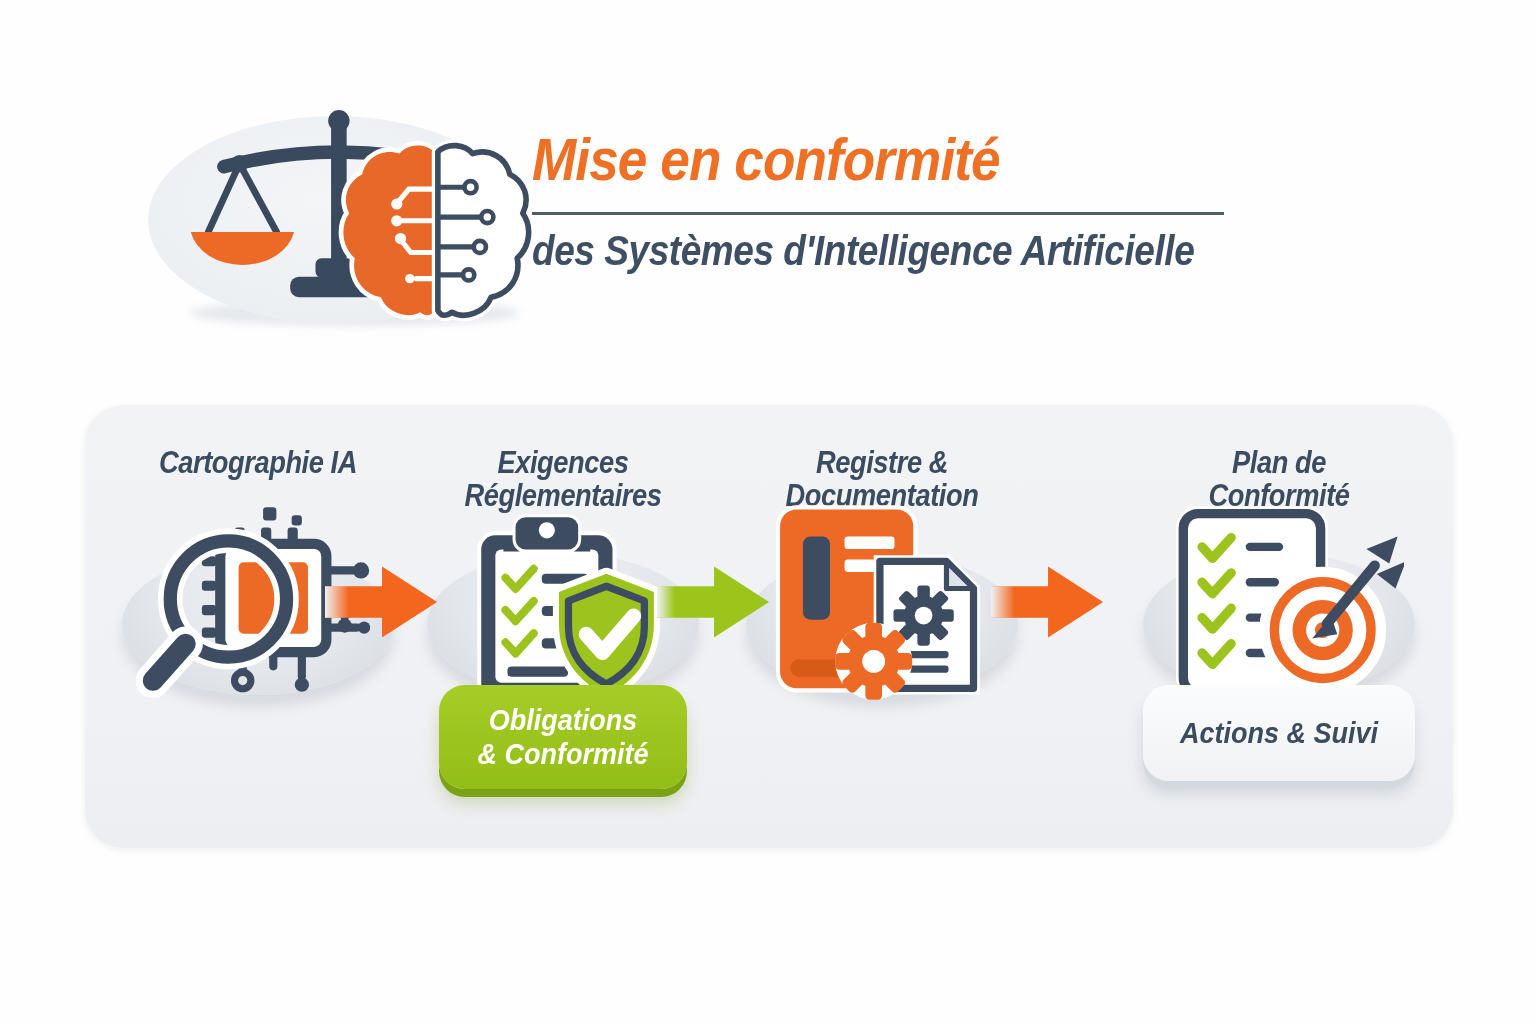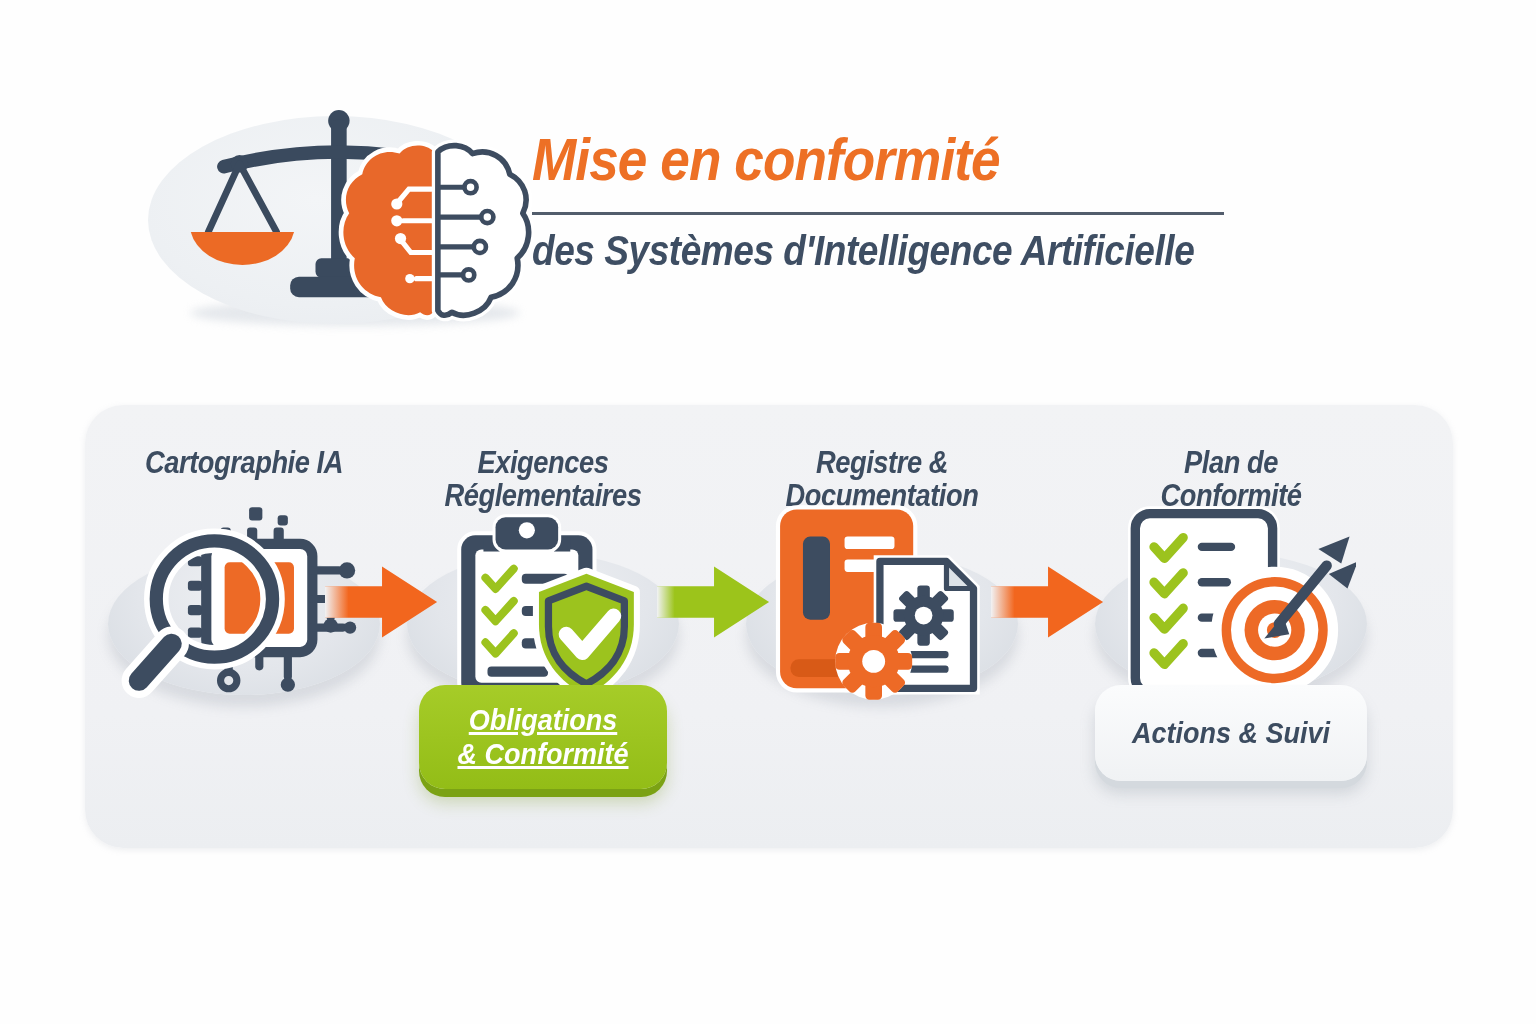--- a/index.html
+++ b/index.html
@@ -22,21 +22,21 @@
   .subtitle{position:absolute;left:532px;top:226px;color:#3E4E63;font-size:43px;
      font-weight:bold;font-style:italic;white-space:nowrap;
      transform:scaleX(.86);transform-origin:left center;letter-spacing:-0.5px;}
 
   
   .panel{position:absolute;left:85px;top:405px;width:1368px;height:443px;
      background:linear-gradient(180deg,#F2F3F5 0%,#F0F1F4 70%,#ECEEF1 100%);
      border-radius:38px;box-shadow:0 2px 6px rgba(160,168,178,.18);}
 
   .step{position:absolute;top:0;width:300px;height:100%;}
-  .step1{left:9px;} .step2{left:308px;} .step3{left:647px;text-decoration:underline;} .step4{left:996px;}
+  .step1{left:23px;} .step2{left:328px;} .step3{left:647px;text-decoration:underline;} .step4{left:1044px;}
 
   .step-heading{position:absolute;top:42px;left:0;width:100%;text-align:center;
      color:#3C4C60;font-size:31px;font-weight:bold;font-style:italic;line-height:1.06;
      transform:scaleX(.88);transform-origin:center;letter-spacing:-0.5px;}
 
   .platform{position:absolute;top:148px;left:50%;transform:translateX(-50%);
      width:272px;height:142px;border-radius:50%;
      background:radial-gradient(ellipse at 50% 30%,#EEF0F3 0%,#E3E6EB 55%,#D5DAE0 100%);
      box-shadow:0 12px 12px rgba(130,140,155,.22);}
   .icon-svg{position:absolute;top:92px;left:50%;transform:translateX(-50%);}
@@ -46,21 +46,21 @@
 
   .pill{position:absolute;top:280px;left:50%;transform:translateX(-50%);
      min-width:248px;max-width:300px;min-height:96px;border-radius:26px;
      display:flex;flex-direction:column;justify-content:center;align-items:center;
      box-sizing:border-box;padding:10px 26px;text-align:center;
      font-size:30px;font-weight:bold;font-style:italic;line-height:1.15;}
   .pill-inner{transform:scaleX(.9);transform-origin:center;white-space:nowrap;}
   .pill.gray{background:linear-gradient(180deg,#FBFCFD 0%,#F0F2F4 100%);color:#3C4C60;
      box-shadow:0 7px 0 #D4D9DE,0 13px 14px rgba(140,150,162,.28);}
   .pill.green{background:linear-gradient(180deg,#A6CC28 0%,#93BD17 100%);color:#FFFFFF;
-     min-height:104px;box-shadow:0 8px 0 #7BA214,0 14px 16px rgba(130,160,50,.3);text-decoration:underline;}
+     min-height:104px;box-shadow:0 8px 0 #7BA214,0 14px 16px rgba(130,160,50,.3);}
   .pill.orange{background:linear-gradient(180deg,#F17A3A 0%,#E9611B 100%);color:#FFFFFF;
      min-height:104px;box-shadow:0 8px 0 #C65211,0 14px 16px rgba(200,100,40,.3);}
 </style>
 </head>
 <body>
 
 <div class="stage">
 
   <div>
     <div class="logo-shadow"></div>

